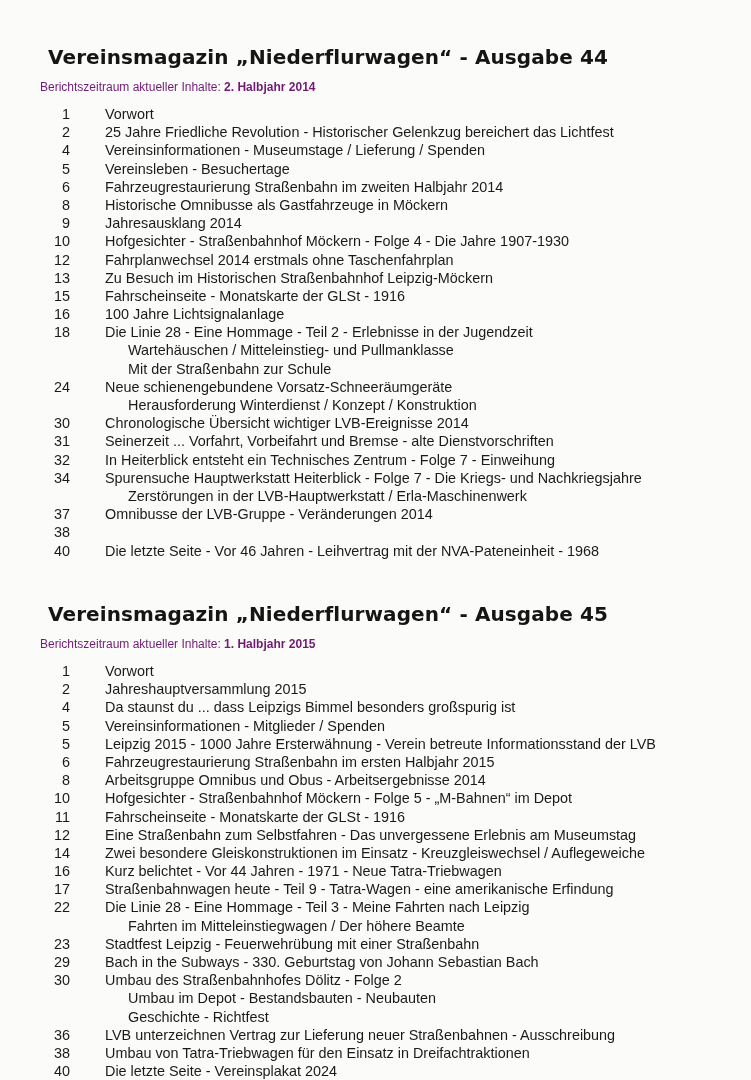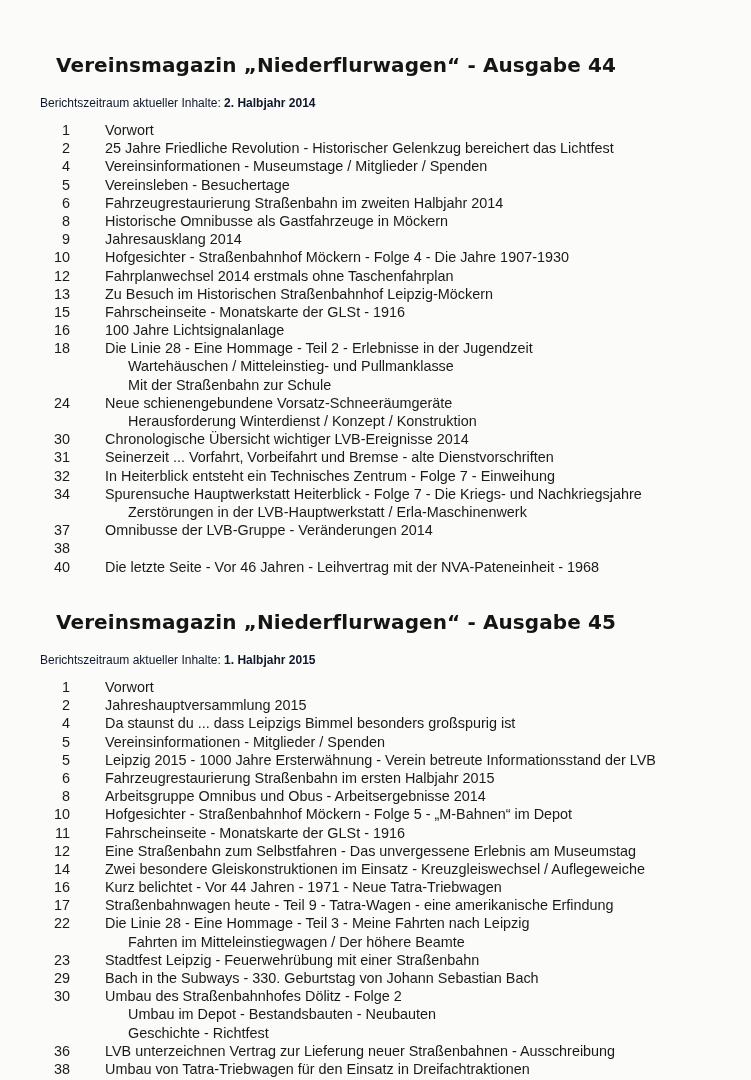--- a/index.html
+++ b/index.html
@@ -12,29 +12,29 @@
     overflow: hidden;
   }
   .issue { position: absolute; left: 40px; width: 700px; }
   .issue.i44 { top: 35px; }
   .issue.i45 { top: 592px; }
   .title {
     font-family: "DejaVu Sans", "Liberation Sans", sans-serif;
     font-weight: bold;
     font-size: 20px;
     letter-spacing: 0.1px;
-    margin: 16px;
+    margin: 8px;
     line-height: 28px;
     color: #151515;
   }
   .subtitle {
     font-size: 12px;
     margin: 2px 0 0 0;
     line-height: 16px;
-    color: #0f172a;
+    color: #701a75;
   }
   .subtitle b { font-weight: bold; }
   .toc { list-style: none; margin: 10px 0 0 0; padding: 0; }
   .toc li {
     position: relative;
     height: 18.2px;
     line-height: 18.2px;
     font-size: 14.4px;
     white-space: nowrap;
   }
@@ -56,21 +56,21 @@
       <li>
         <span class="num">1</span>
         <span class="txt">Vorwort</span>
       </li>
       <li>
         <span class="num">2</span>
         <span class="txt">25 Jahre Friedliche Revolution - Historischer Gelenkzug bereichert das Lichtfest</span>
       </li>
       <li>
         <span class="num">4</span>
-        <span class="txt">Vereinsinformationen - Museumstage / Mitglieder / Spenden</span>
+        <span class="txt">Vereinsinformationen - Museumstage / Lieferung / Spenden</span>
       </li>
       <li>
         <span class="num">5</span>
         <span class="txt">Vereinsleben - Besuchertage</span>
       </li>
       <li>
         <span class="num">6</span>
         <span class="txt">Fahrzeugrestaurierung Straßenbahn im zweiten Halbjahr 2014</span>
       </li>
       <li>

